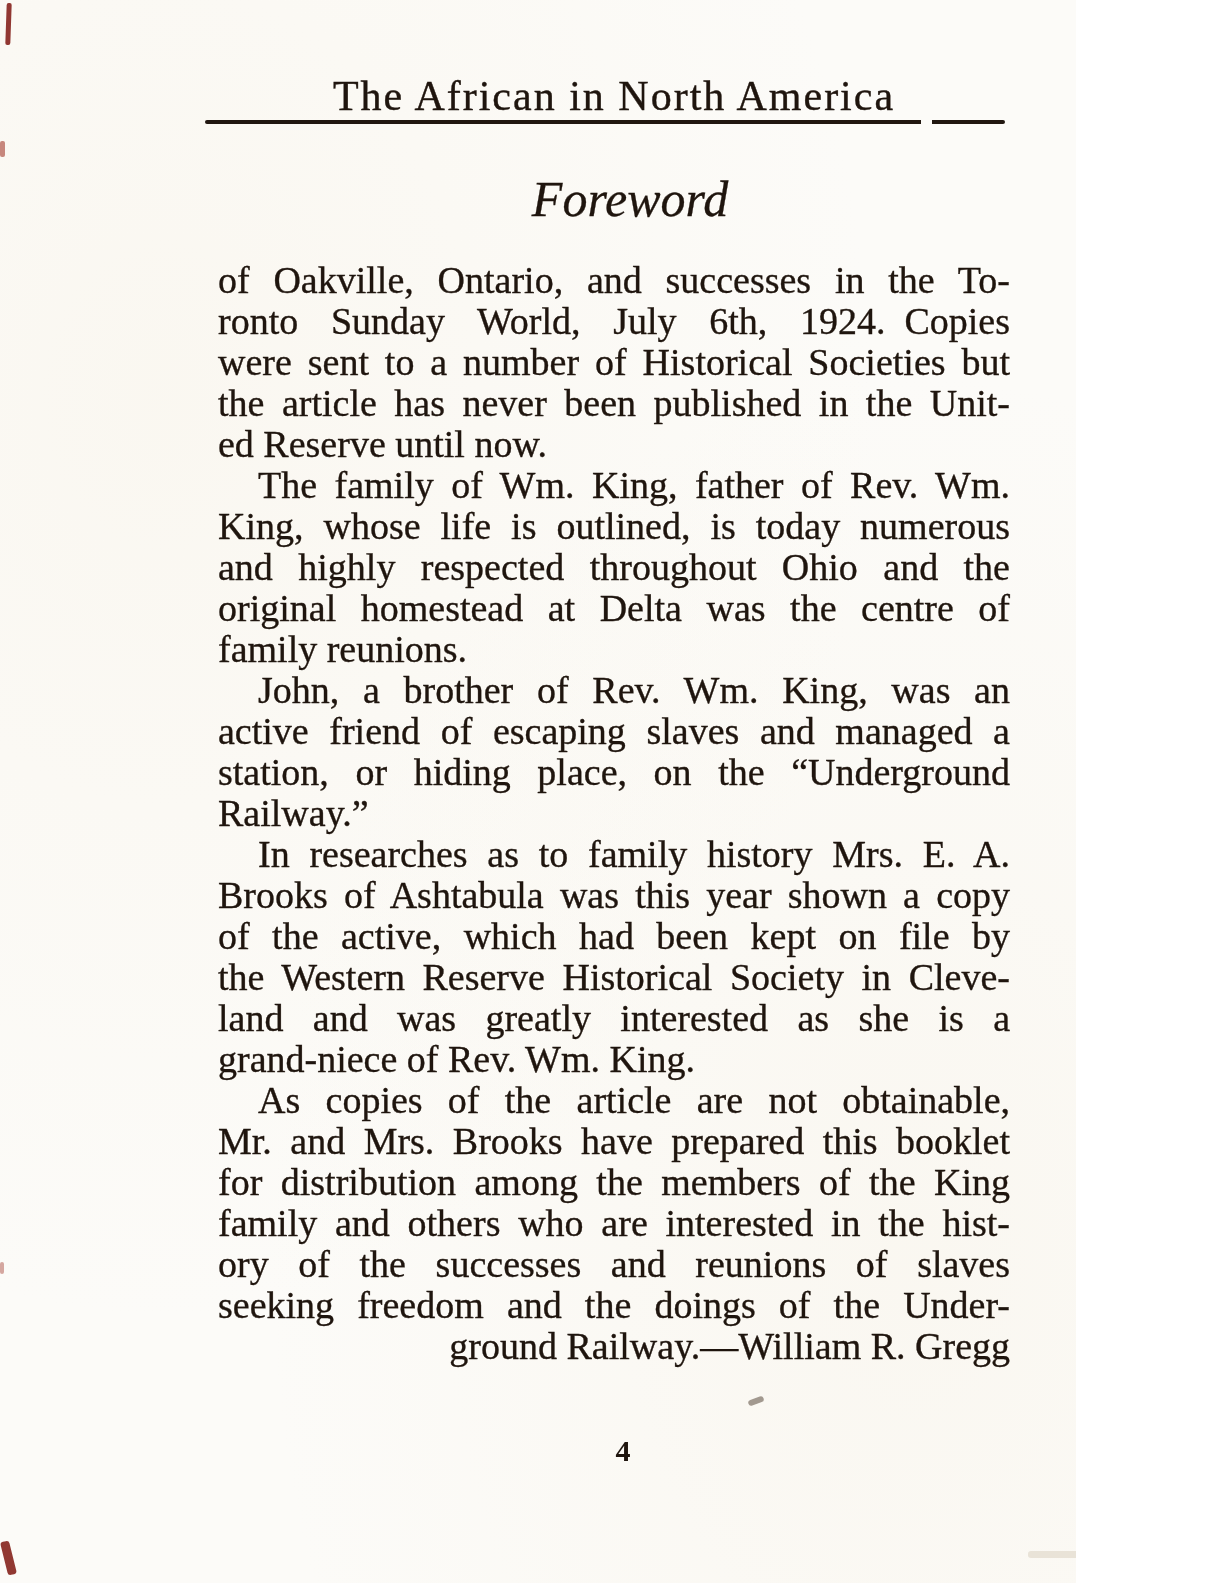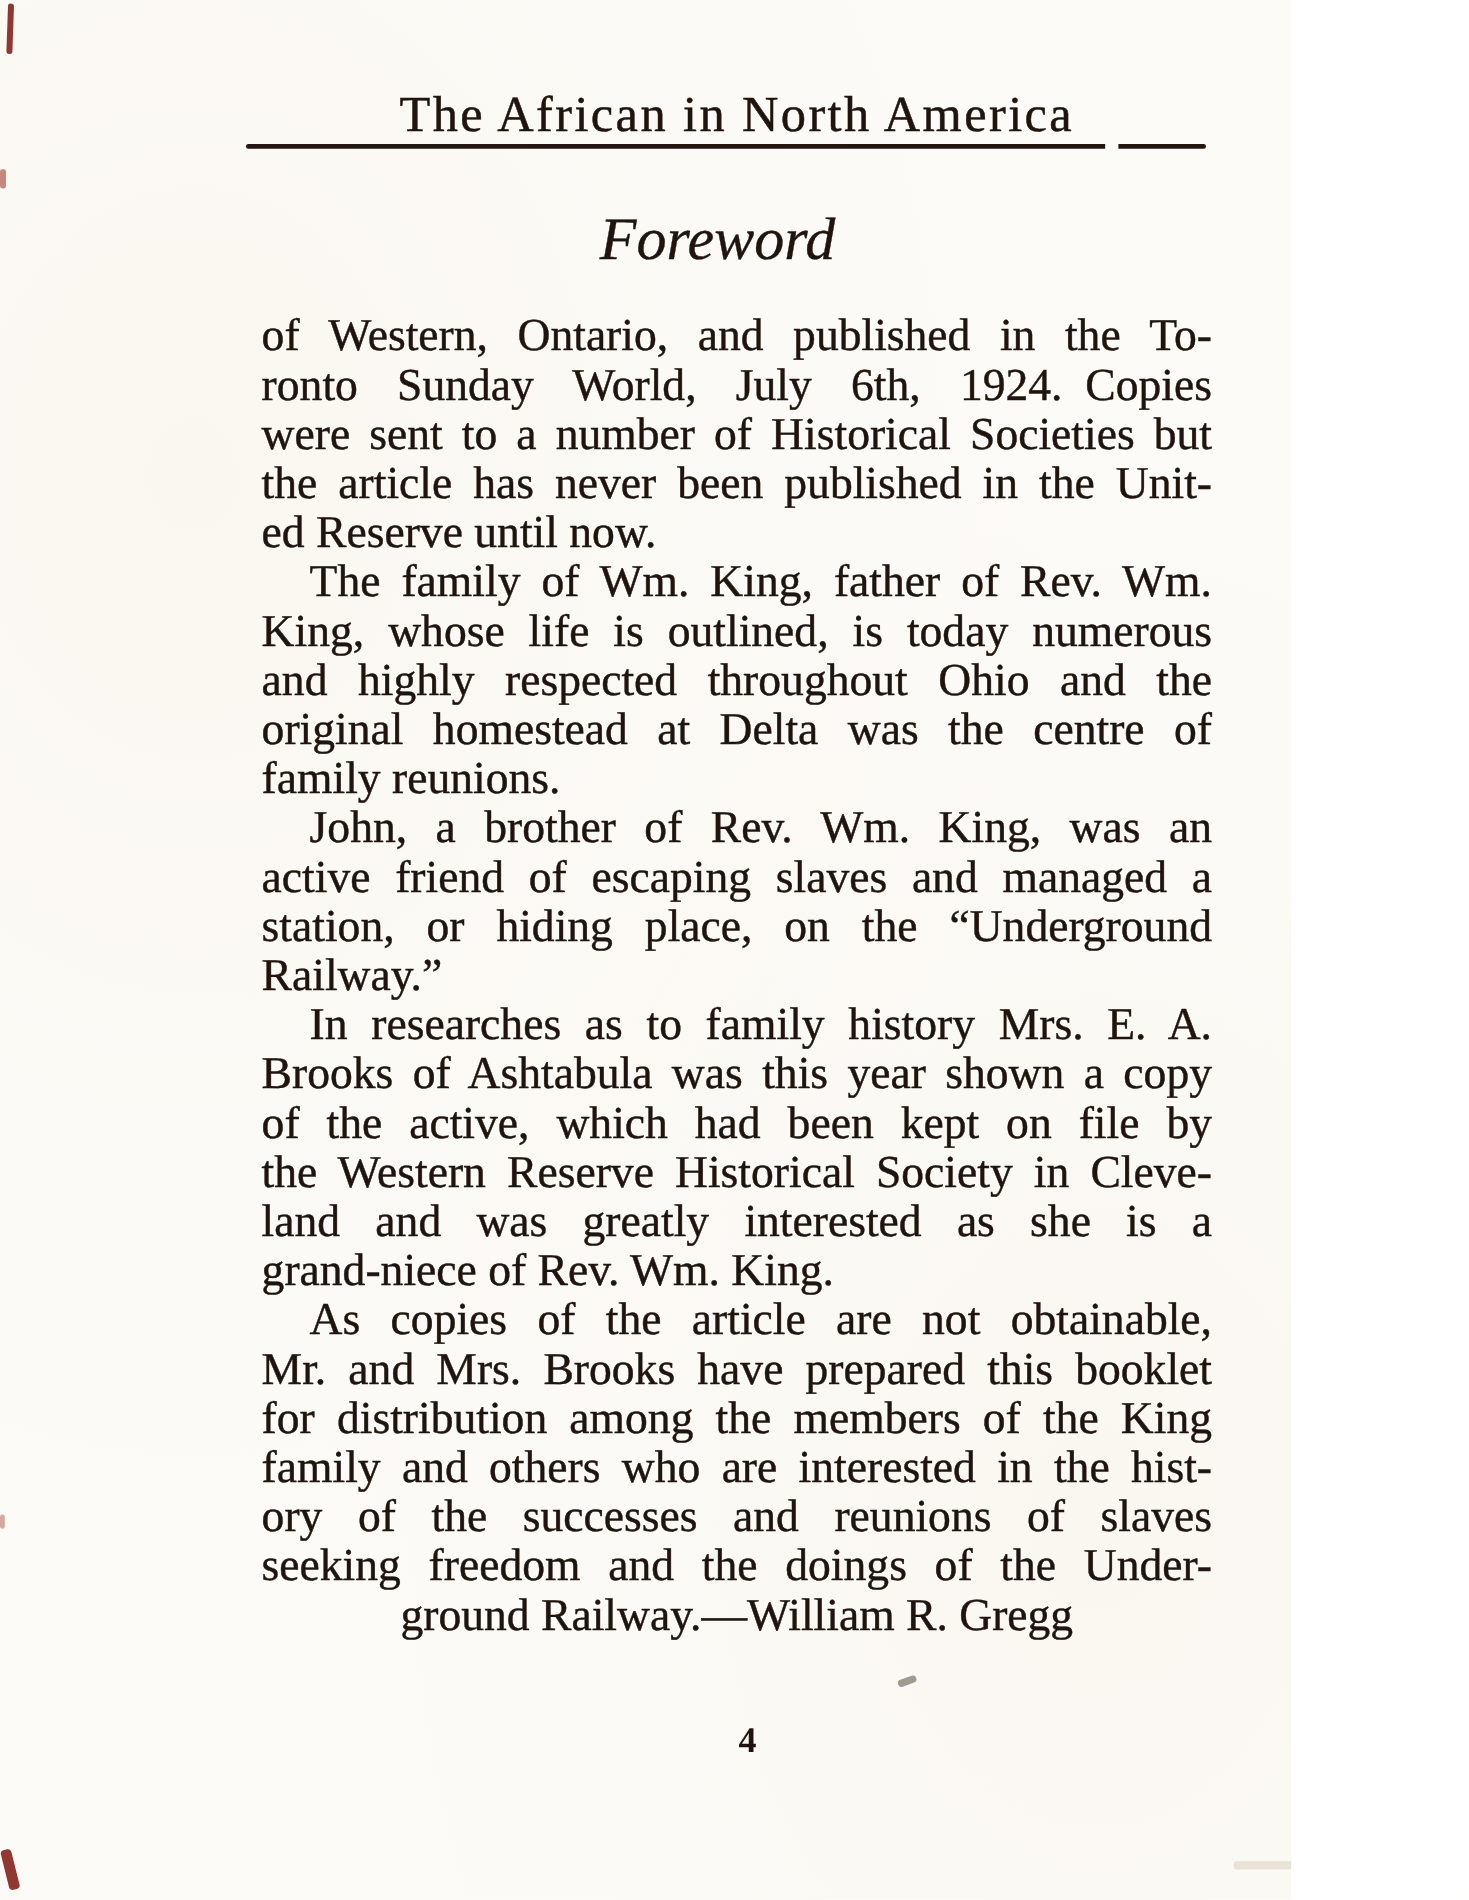--- a/index.html
+++ b/index.html
@@ -29,40 +29,40 @@
     position: absolute; left: 205px; top: 120px;
     width: 800px; height: 4px;
     background: #211710;
     border-radius: 2px;
   }
   .header-rule-gap {
     position: absolute; left: 921px; top: 118px;
     width: 11px; height: 8px; background: #fcfbf8;
   }
   .section-title {
-    position: absolute; left: 202px; width: 792px; top: 170px;
+    position: absolute; left: 234px; width: 792px; top: 170px;
     margin: 0; text-align: center;
     font-size: 50px; font-style: italic; font-weight: 400;
     -webkit-text-stroke: 0.3px currentColor;
   }
   .body-text {
     position: absolute; left: 218px; top: 260px; width: 792px;
     font-size: 38px; line-height: 41px;
     -webkit-text-stroke: 0.35px currentColor;
   }
   .para { margin: 0; }
   .line {
     display: block; height: 41px;
     text-align: justify; text-align-last: justify;
     white-space: nowrap;
   }
   .line.first { text-indent: 40px; }
   .line.last { text-align-last: left; }
   .sig-row {
-    display: flex; justify-content: center; align-items: baseline;
+    display: flex; justify-content: flex-end; align-items: baseline;
     height: 41px;
   }
   .signature { }
   .page-number {
     position: absolute; left: 623px; top: 1436px; transform: translateX(-50%);
     font-size: 30px; font-weight: 700; line-height: 1;
   }
   
   .artifact { position: absolute; pointer-events: none; }
   .mark-top-left     { left: 6px;    top: 3px;    width: 5px;  height: 42px; background: #7e150f; opacity: .85; border-radius: 2px; transform: rotate(2deg); }
@@ -82,21 +82,21 @@
 
   <div class="running-header">The African in North America</div>
   <div class="header-rule"></div>
   <div class="header-rule-gap"></div>
 
   <h1 class="section-title">Foreword</h1>
 
   <main class="body-text">
 
     <p class="para">
-      <span class="line">of Western, Ontario, and published in the To-</span>
+      <span class="line">of Oakville, Ontario, and successes in the To-</span>
       <span class="line">ronto Sunday World, July 6th, 1924. Copies</span>
       <span class="line">were sent to a number of Historical Societies but</span>
       <span class="line">the article has never been published in the Unit-</span>
       <span class="line last">ed Reserve until now.</span>
     </p>
 
     <p class="para">
       <span class="line first">The family of Wm. King, father of Rev. Wm.</span>
       <span class="line">King, whose life is outlined, is today numerous</span>
       <span class="line">and highly respected throughout Ohio and the</span>

